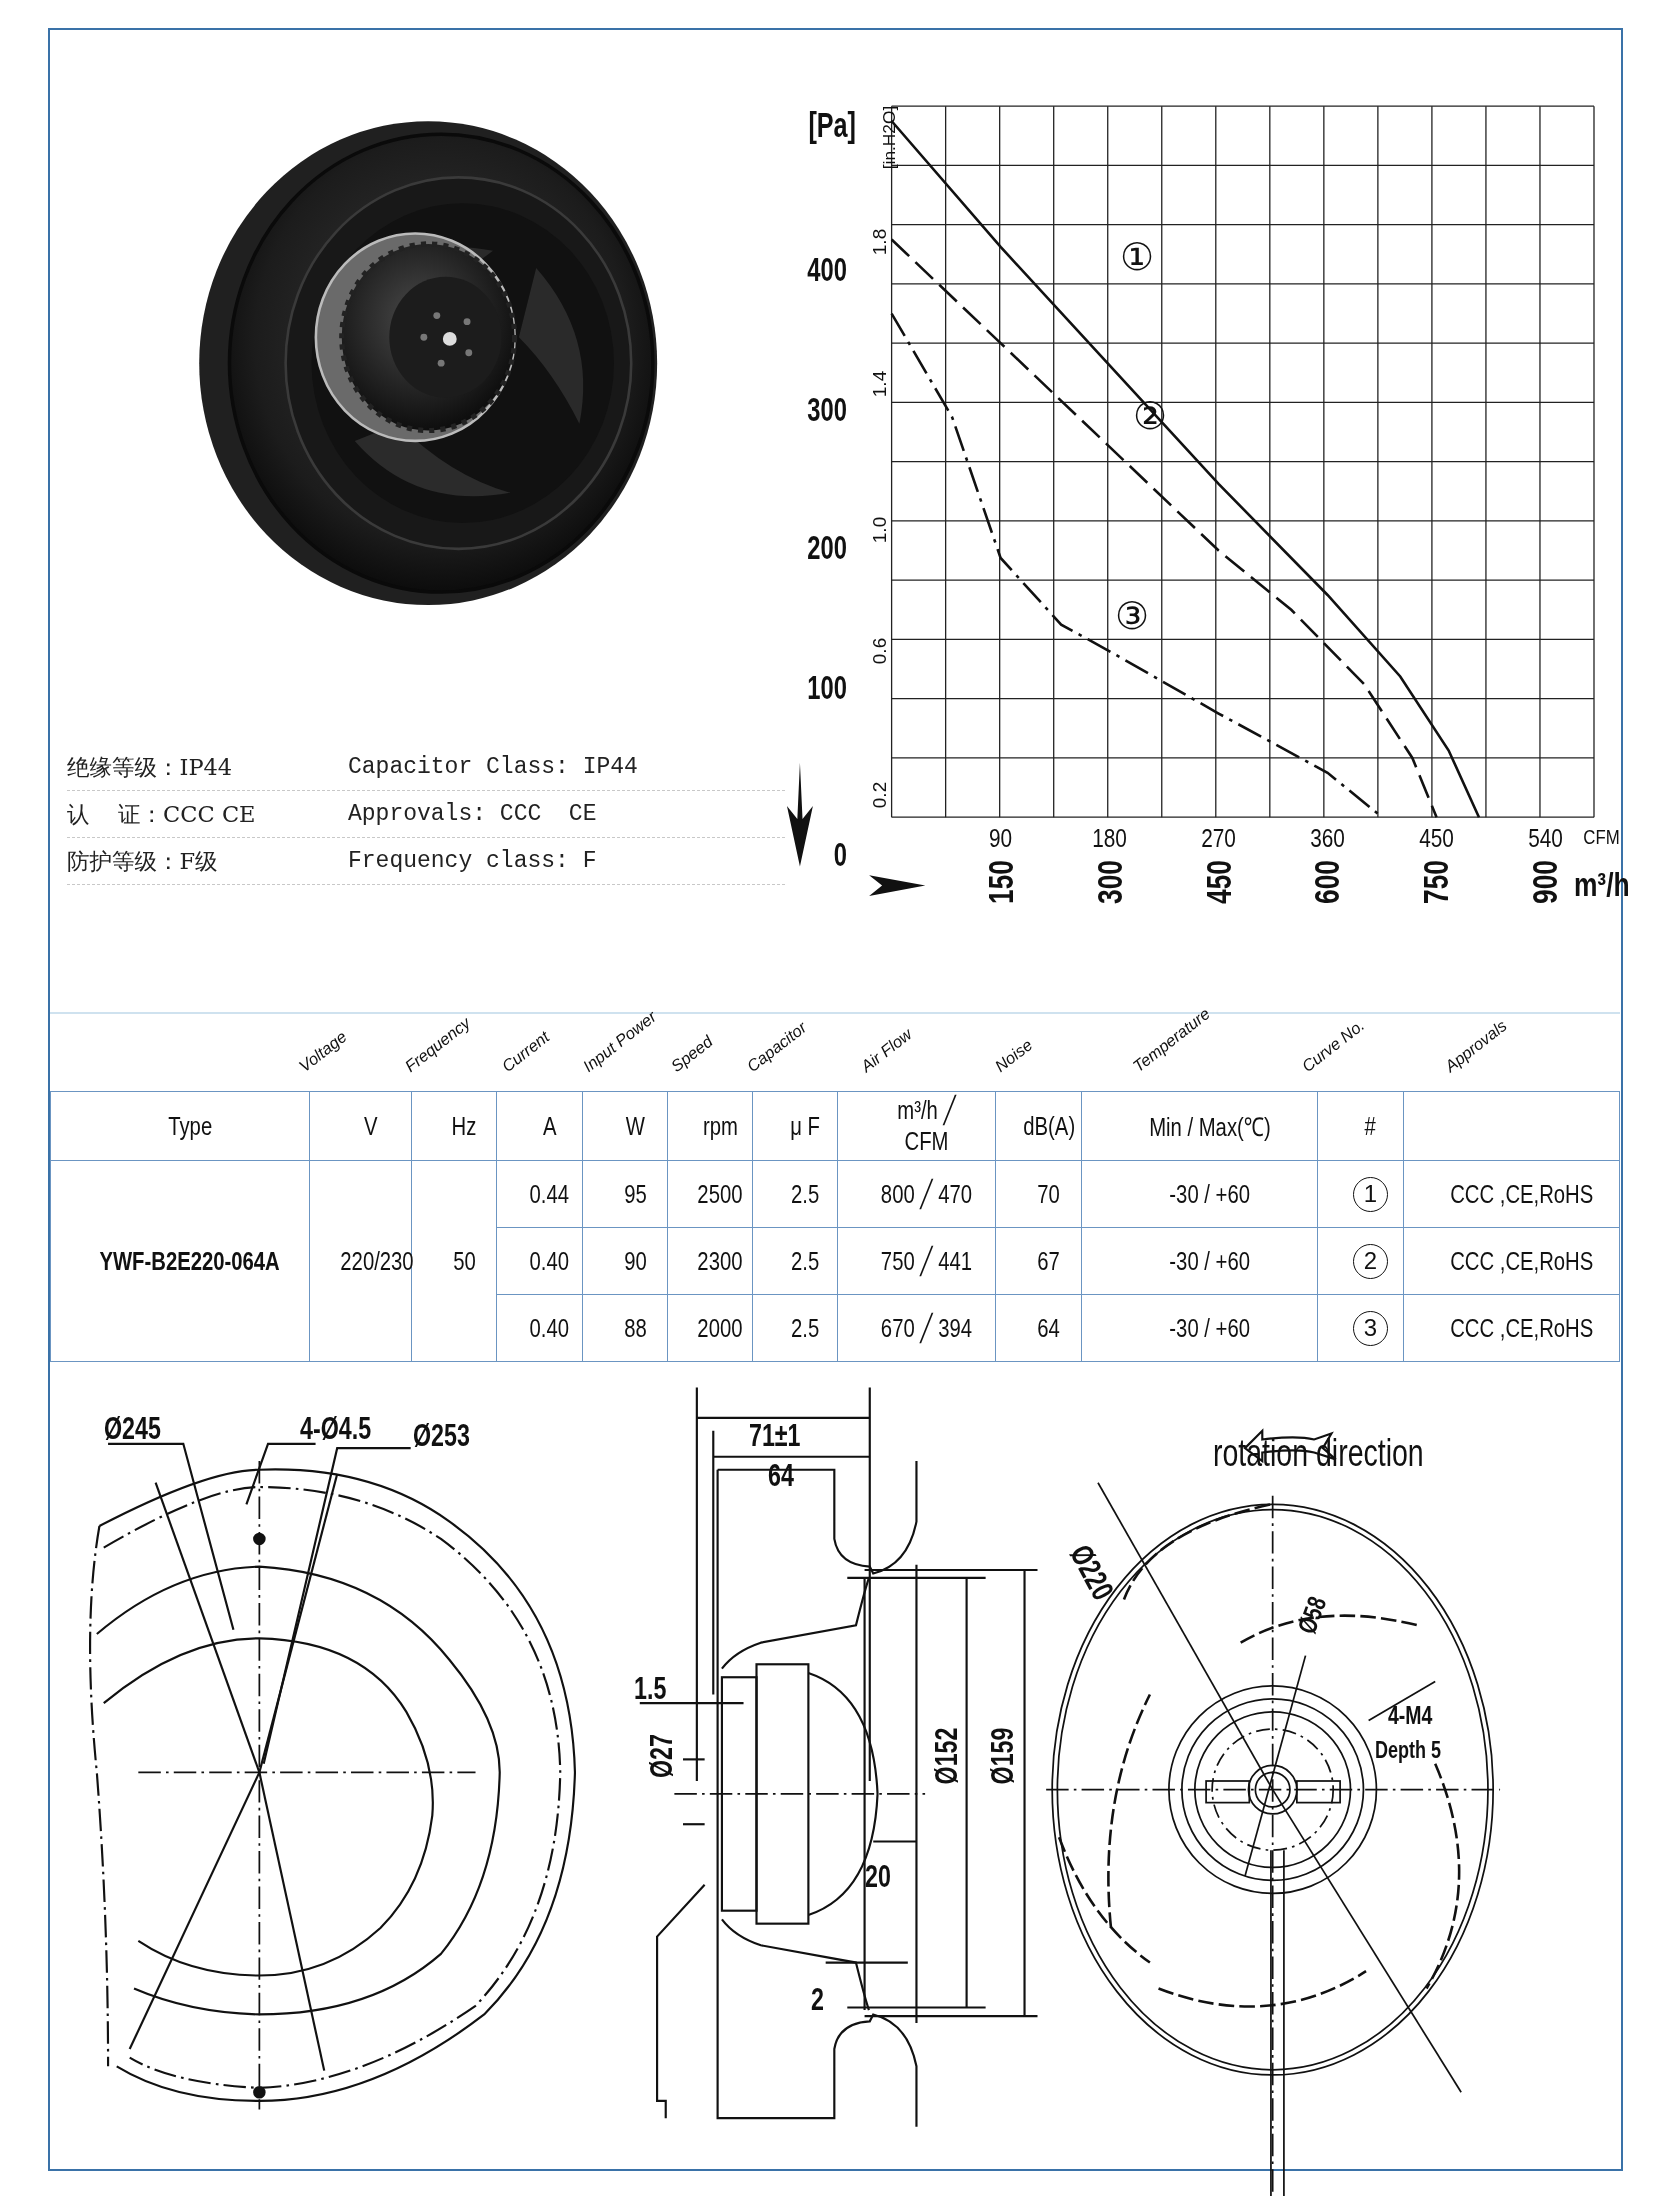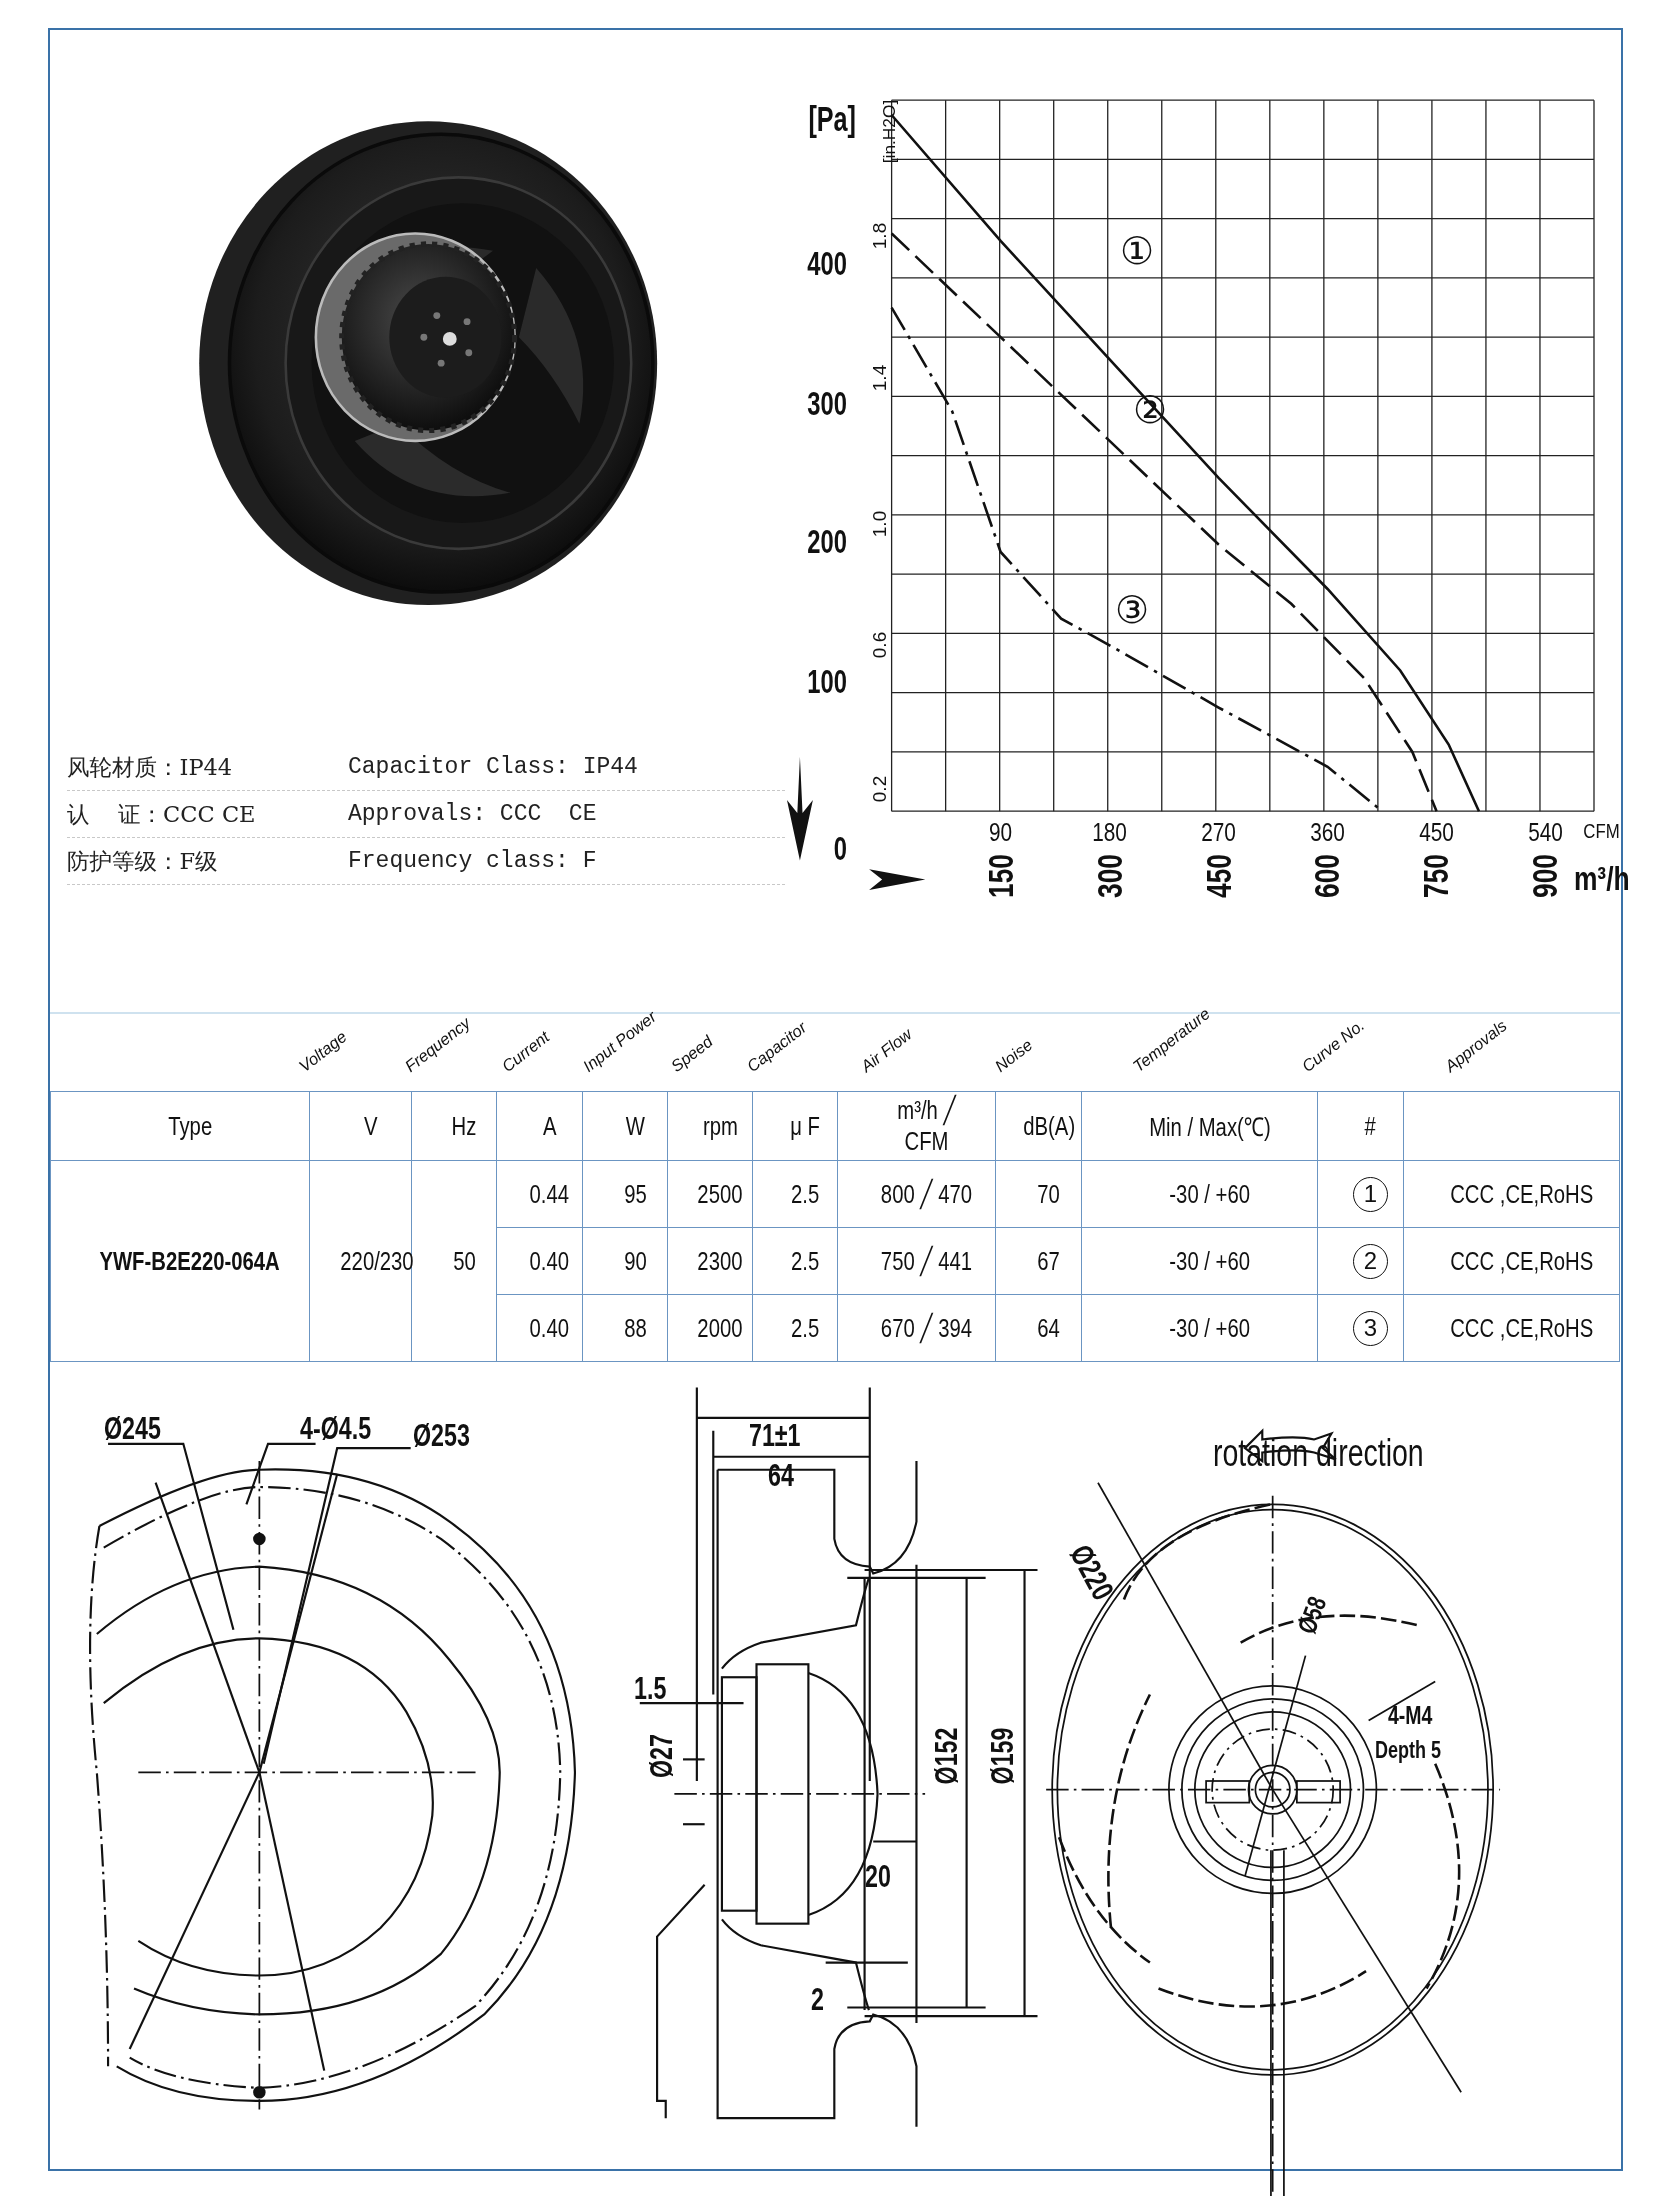--- a/index.html
+++ b/index.html
@@ -10,21 +10,21 @@
   
   .photo { position: absolute; left: 130px; top: 78px; width: 605px; height: 553px; }
 
   
   .specs { position: absolute; left: 67px; top: 744px; width: 718px; font-family: "DejaVu Serif", "Liberation Serif", serif; font-size: 22.5px; color: #222; }
   .spec-row { height: 47px; display: flex; align-items: center; border-bottom: 1.7px dashed #c8c8c8; position: relative; }
   .spec-cn { width: 281px; white-space: pre; }
   .spec-en { flex: 1; font-family: "Liberation Mono", "DejaVu Sans Mono", monospace; font-size: 23px; white-space: pre; }
 
   
-  .chart { position: absolute; left: 761px; top: 82px; width: 865px; height: 865px; text-decoration: underline; }
+  .chart { position: absolute; left: 761px; top: 88px; width: 865px; height: 865px; text-decoration: underline; }
   .ylab { position: absolute; font-family: "Liberation Sans", sans-serif; font-weight: bold; font-size: 33px; transform: scaleX(0.72); transform-origin: right center; text-align: right; width: 121px; }
   .yin { position: absolute; font-size: 19px; transform: rotate(-90deg); transform-origin: center; width: 52px; text-align: center; }
   .xcfm { position: absolute; font-size: 26px; transform: scaleX(0.8); transform-origin: center; text-align: center; width: 69px; }
   .xm3 { position: absolute; font-size: 35px; font-weight: bold; transform: rotate(-90deg) scaleX(0.75); transform-origin: center; width: 78px; text-align: center; }
 
   
   .rotor { position: absolute; font-size: 16.4px; font-style: italic; transform: rotate(-38deg); transform-origin: left bottom; white-space: nowrap; }
   table.spec { position: absolute; left: 50px; top: 1091px; width: 1570px; border-collapse: collapse; table-layout: fixed; }
   table.spec td { border: 1.7px solid #6b95c2; text-align: center; vertical-align: middle; font-family: "Liberation Sans", sans-serif; font-size: 26px; transform-origin: center; padding-left: 20px; }
   table.spec tr.unit td { height: 69px; font-size: 26px; }
@@ -69,21 +69,21 @@
     <circle cx="355" cy="275" r="4" fill="#777"></circle>
       <circle cx="390" cy="282" r="4" fill="#777"></circle>
     <circle cx="392" cy="318" r="4" fill="#777"></circle>
       <circle cx="360" cy="330" r="4" fill="#777"></circle>
     <circle cx="340" cy="300" r="4" fill="#777"></circle>
   </svg>
 </div>
 
 <div class="specs">
   <div class="spec-row">
-    <span class="spec-cn">风轮材质：IP44</span>
+    <span class="spec-cn">绝缘等级：IP44</span>
     <span class="spec-en">Capacitor Class: IP44</span>
   </div>
   <div class="spec-row">
     <span class="spec-cn">认    证：CCC CE</span>
     <span class="spec-en">Approvals: CCC  CE</span>
   </div>
   <div class="spec-row">
     <span class="spec-cn">防护等级：F级</span>
     <span class="spec-en">Frequency class: F</span>
   </div>

